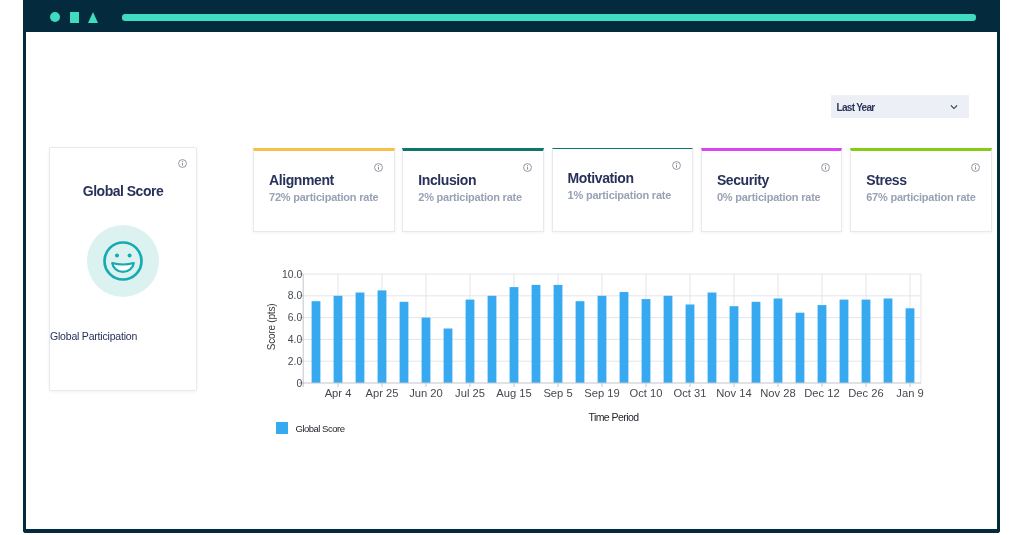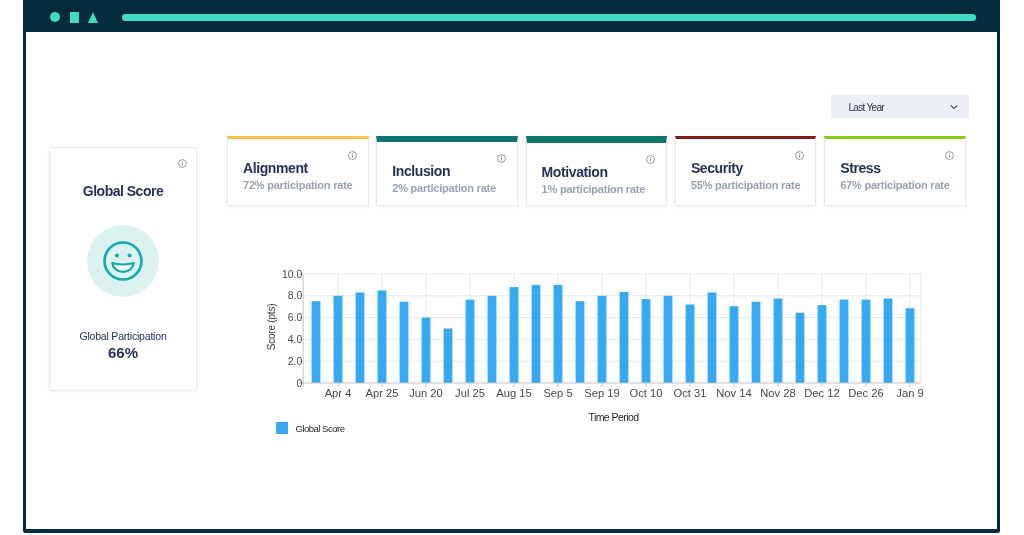--- a/index.html
+++ b/index.html
@@ -4,33 +4,33 @@
 html,body { width:1024px; height:535px; background:#fff; font-family:"Liberation Sans",sans-serif; position:relative; overflow:hidden; }
 .frame { position:absolute; left:23px; top:0; width:977px; height:533px;
   border-left:3px solid #042a3e; border-right:3px solid #042a3e; border-bottom:4px solid #042a3e;
   border-radius:0 0 3px 3px; background:#fff; }
 .topbar { position:absolute; left:-3px; top:0; width:977px; height:32px; background:#042a3e; }
 .dot { position:absolute; left:26.5px; top:12.3px; width:10px; height:10px; border-radius:50%; background:#3fdcc0; }
 .sq  { position:absolute; left:46.5px; top:12.2px; width:9px; height:10.6px; background:#3fdcc0; }
 .tri { position:absolute; left:65px; top:11.7px; width:0; height:0; border-left:5.5px solid transparent; border-right:5.5px solid transparent; border-bottom:11px solid #3fdcc0; }
 .urlbar { position:absolute; left:99px; top:14.2px; width:854px; height:6.4px; border-radius:3.2px; background:#3fdcc0; }
 .dropdown { position:absolute; left:830.5px; top:94.5px; width:138px; height:23.5px; background:#edeff6; }
-.ddtext { position:absolute; left:18px; top:7px; font-size:10px; font-weight:normal; letter-spacing:-0.7px; color:#2b3459; }
+.ddtext { position:absolute; left:6px; top:7px; font-size:10px; font-weight:bold; letter-spacing:-0.7px; color:#2b3459; }
 .ddchev { position:absolute; right:10px; top:7px; }
 .gscard { position:absolute; left:49px; top:147px; width:148px; height:244px; background:#fff;
   border:1px solid #e7e9ee; border-radius:2px; box-shadow:0 1px 3px rgba(30,40,70,0.06); }
 .info { position:absolute; line-height:0; }
 .info svg { display:block; }
 .gsi { right:9px; top:11px; }
 .gstitle { position:absolute; top:35px; width:100%; text-align:center; font-size:14px; font-weight:bold; letter-spacing:-0.5px; color:#27315a; }
 .gscircle { position:absolute; left:37px; top:77px; width:72px; height:72px; border-radius:50%; background:#dcf2f1; }
-.gspart { position:absolute; top:182px; width:100%; text-align:center; font-size:10.5px; letter-spacing:-0.2px; color:#27315a; }
+.gspart { position:absolute; top:182px; width:100%; font-size:10.5px; letter-spacing:-0.2px; color:#27315a; }
 .gspct { position:absolute; top:196px; width:100%; text-align:center; font-size:15px; font-weight:bold; color:#27315a; }
-.mcard { position:absolute; top:136px; width:141.5px; height:70px; background:#fff;
-  border:1px solid #e7e9ee; border-top:none; box-shadow:0 1px 3px rgba(30,40,70,0.06); }
+.mcard { position:absolute; top:148px; width:141.5px; height:84px; background:#fff;
+  border:1px solid #e7e9ee; border-top:none; box-shadow:0 1px 3px rgba(30,40,70,0.06);margin-left:26px; }
 .mi { right:11px; top:11.5px; }
 .mtitle { position:absolute; left:15px; top:21px; font-size:14px; font-weight:bold; letter-spacing:-0.4px; color:#27315a; }
 .msub { position:absolute; left:15px; top:39.5px; font-size:11px; letter-spacing:-0.22px; color:#98a1b6;font-weight:bold; }
 </style></head>
 <body>
 <div class="frame">
   <div class="topbar">
     <div class="dot"></div>
       <div class="sq"></div>
       <div class="tri"></div>
@@ -54,65 +54,64 @@
   <div class="gstitle">Global Score</div>
   <div class="gscircle">
     <svg width="72" height="72" viewBox="-36 -36 72 72">
       <circle cx="0" cy="0" r="18.5" fill="none" stroke="#16aab2" stroke-width="2.7"></circle>
       <circle cx="-6" cy="-5.5" r="2" fill="#16aab2"></circle>
       <circle cx="6.6" cy="-5.5" r="2" fill="#16aab2"></circle>
       <path d="M -10.8 2 Q 0 5 10.8 2 A 10.9 10.3 0 0 1 -10.8 2 Z" fill="#fff" stroke="#16aab2" stroke-width="2.2" stroke-linejoin="round"></path>
     </svg>
   </div>
   <div class="gspart">Global Participation</div>
-  <div class="gspct">66%</div>
 </div>
 <div class="mcard" style="left:227.0px;border-top:3px solid #f5c14a">
   <span class="info mi">
       <svg width="9" height="9" viewBox="0 0 16 16">
         <circle cx="8" cy="8" r="7" fill="none" stroke="#878d96" stroke-width="1.6"></circle>
         <rect x="7.2" y="6.8" width="1.7" height="5" fill="#878d96"></rect>
         <circle cx="8" cy="4.6" r="1.1" fill="#878d96"></circle>
       </svg>
     </span>
   <div class="mtitle">Alignment</div>
   <div class="msub">72% participation rate</div>
 </div>
-<div class="mcard" style="left:376.3px;border-top:6px solid #0f766e">
+<div class="mcard" style="left:376.3px;border-top:3px solid #0f766e">
   <span class="info mi">
       <svg width="9" height="9" viewBox="0 0 16 16">
         <circle cx="8" cy="8" r="7" fill="none" stroke="#878d96" stroke-width="1.6"></circle>
         <rect x="7.2" y="6.8" width="1.7" height="5" fill="#878d96"></rect>
         <circle cx="8" cy="4.6" r="1.1" fill="#878d96"></circle>
       </svg>
     </span>
   <div class="mtitle">Inclusion</div>
   <div class="msub">2% participation rate</div>
 </div>
-<div class="mcard" style="left:525.6px;border-top:7px solid #0f766e">
+<div class="mcard" style="left:525.6px;border-top:1px solid #0f766e">
   <span class="info mi">
       <svg width="9" height="9" viewBox="0 0 16 16">
         <circle cx="8" cy="8" r="7" fill="none" stroke="#878d96" stroke-width="1.6"></circle>
         <rect x="7.2" y="6.8" width="1.7" height="5" fill="#878d96"></rect>
         <circle cx="8" cy="4.6" r="1.1" fill="#878d96"></circle>
       </svg>
     </span>
   <div class="mtitle">Motivation</div>
   <div class="msub">1% participation rate</div>
 </div>
-<div class="mcard" style="left:674.9px;border-top:3px solid #7f1d1d">
+<div class="mcard" style="left:674.9px;border-top:3px solid #d946ef">
   <span class="info mi">
       <svg width="9" height="9" viewBox="0 0 16 16">
         <circle cx="8" cy="8" r="7" fill="none" stroke="#878d96" stroke-width="1.6"></circle>
         <rect x="7.2" y="6.8" width="1.7" height="5" fill="#878d96"></rect>
         <circle cx="8" cy="4.6" r="1.1" fill="#878d96"></circle>
       </svg>
     </span>
   <div class="mtitle">Security</div>
-  <div class="msub">55% participation rate</div>
+  <div class="msub">0% participation rate</div>
 </div>
 <div class="mcard" style="left:824.2px;border-top:3px solid #84cc16">
   <span class="info mi">
       <svg width="9" height="9" viewBox="0 0 16 16">
         <circle cx="8" cy="8" r="7" fill="none" stroke="#878d96" stroke-width="1.6"></circle>
         <rect x="7.2" y="6.8" width="1.7" height="5" fill="#878d96"></rect>
         <circle cx="8" cy="4.6" r="1.1" fill="#878d96"></circle>
       </svg>
     </span>
   <div class="mtitle">Stress</div>

